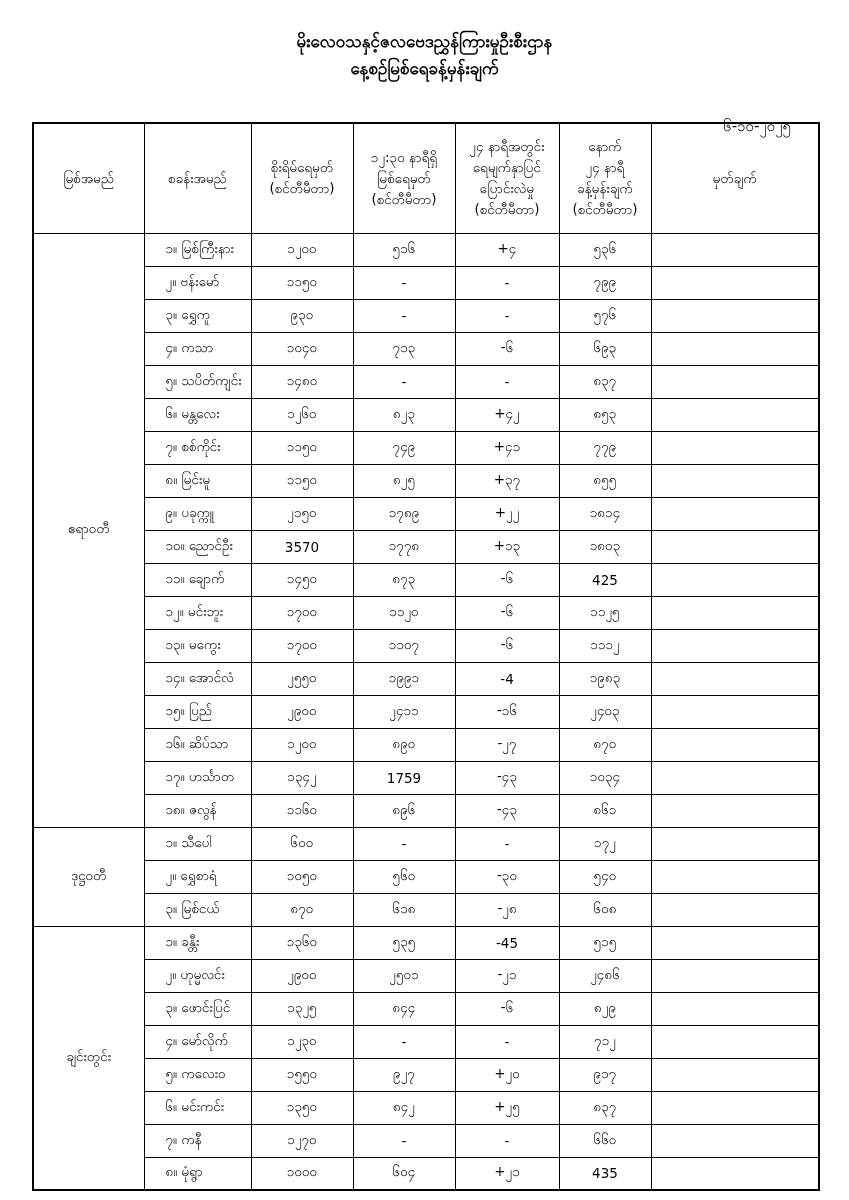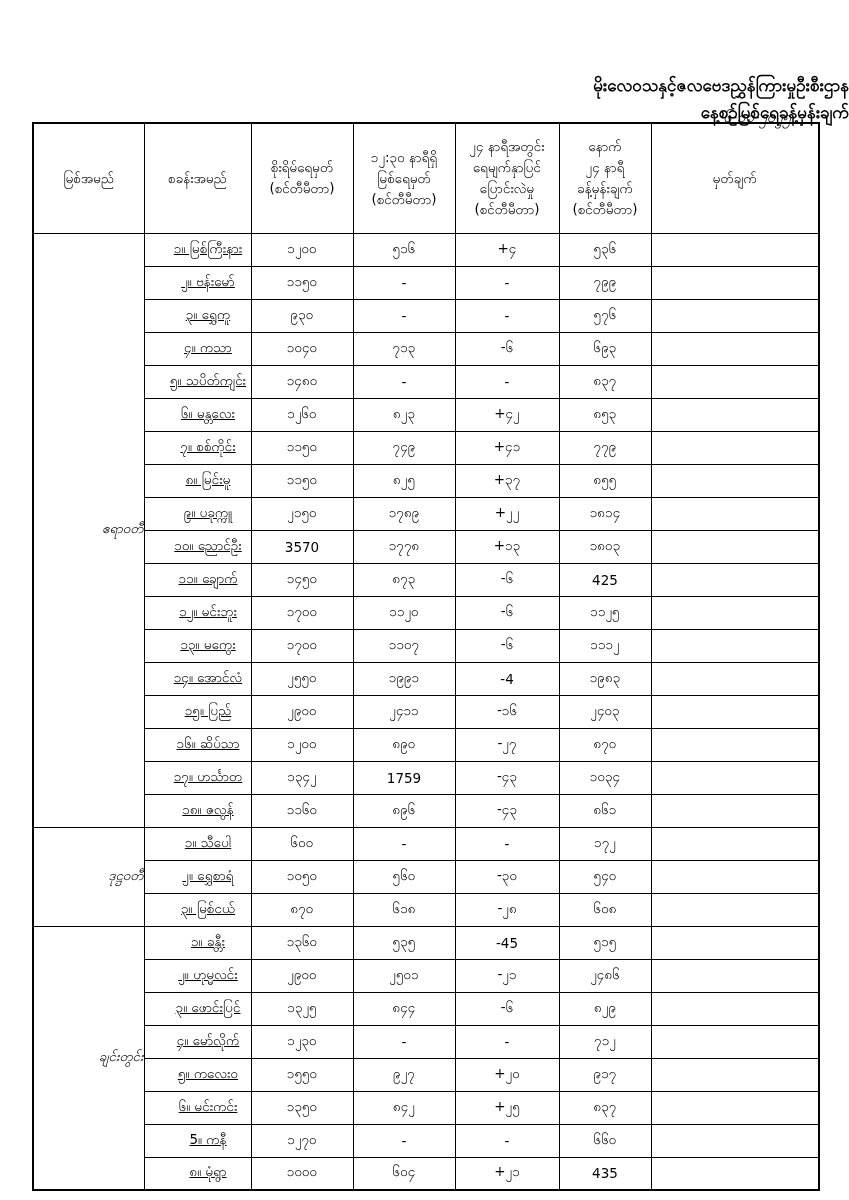--- a/index.html
+++ b/index.html
@@ -3,26 +3,25 @@
 <meta charset="utf-8">
 <style>
   html,body { margin:0; padding:0; background:#ffffff; }
   body {
     width:849px; height:1200px;
     font-family:"DejaVu Sans", sans-serif;
     color:#000;
     position:relative;
   }
   .page { position:relative; width:849px; height:1200px; background:#fff; overflow:hidden; }
-  .title-block { padding-top:28px; text-align:right;margin-top:44px; }
+  .title-block { padding-top:28px; text-align:center; }
   .title-line { font-size:17px; font-weight:bold; line-height:1.6; }
   .report-date {
-    position:absolute; top:107px; right:58px;
+    position:absolute; top:116px; right:58px;
     font-size:15px;
-    font-style:italic;
   }
   table.river-table {
     position:absolute; top:122px; left:32px;
     width:786px;
     border-collapse:collapse;
     table-layout:fixed;
     border:2px solid #000;
   }
   .river-table col.c-river    { width:111px; }
   .river-table col.c-station  { width:107px; }
@@ -39,22 +38,22 @@
     overflow:hidden;
   }
   .river-table thead tr { height:110px; }
   .river-table th {
     white-space:pre-line;
     text-align:center;
     vertical-align:middle;
     line-height:1.55;
   }
   .river-table tbody tr { height:33px; }
-  .river-table td.river   { text-align:right; vertical-align:middle;font-style:italic; }
-  .river-table td.station { text-align:center; padding-left:21px; vertical-align:middle;text-decoration:underline; }
+  .river-table td.river   { text-align:center; vertical-align:middle; }
+  .river-table td.station { text-align:left; padding-left:21px; vertical-align:middle; }
   .river-table td.num     { text-align:center; vertical-align:middle; }
   .river-table td.remark  { text-align:center; vertical-align:middle; }
 </style>
 </head>
 <body>
 
 <div class="page">
   <div class="title-block">
     <div class="title-line">မိုးလေဝသနှင့်ဇလဗေဒညွှန်ကြားမှုဦးစီးဌာန</div>
     <div class="title-line">နေ့စဉ်မြစ်ရေခန့်မှန်းချက်</div>
@@ -305,21 +304,21 @@
         </tr>
         <tr>
           <td class="station">၆။ မင်းကင်း</td>
           <td class="num">၁၃၅၀</td>
           <td class="num">၈၄၂</td>
           <td class="num">+၂၅</td>
           <td class="num">၈၃၇</td>
           <td class="remark"></td>
         </tr>
         <tr>
-          <td class="station">5။ ကနီ</td>
+          <td class="station">၇။ ကနီ</td>
           <td class="num">၁၂၇၀</td>
           <td class="num">-</td>
           <td class="num">-</td>
           <td class="num">၆၆၀</td>
           <td class="remark"></td>
         </tr>
         <tr>
           <td class="station">၈။ မုံရွာ</td>
           <td class="num">၁၀၀၀</td>
           <td class="num">၆၀၄</td>

